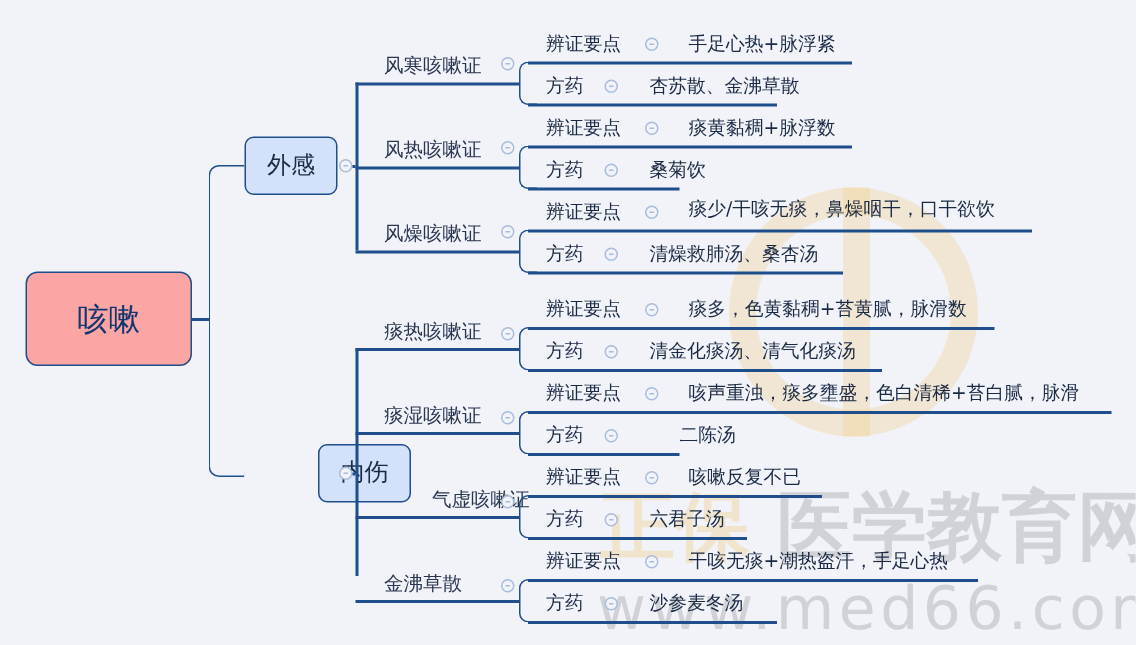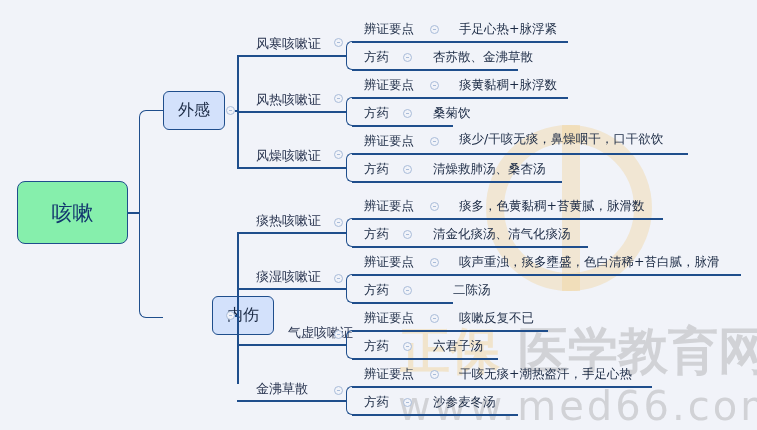--- a/index.html
+++ b/index.html
@@ -6,21 +6,21 @@
   body {
     width:757px; height:430px; overflow:hidden; position:relative;
     background:#f1f3f9;
     font-family:"DejaVu Sans","Liberation Sans",sans-serif;
     color:#1b2a44;
   }
   .abs { position:absolute; }
   .line { position:absolute; background:#1f4e8c; }
   .root {
     position:absolute; left:17px; top:181px; width:111px; height:63px;
-    background:#86efac; border:1.5px solid #1f4e8c; border-radius:8px;
+    background:#fca5a5; border:1.5px solid #1f4e8c; border-radius:8px;
     display:flex; align-items:center; justify-content:center;
     font-size:21px; color:#12366e; box-sizing:border-box;
   }
   .cat {
     position:absolute; width:62px; height:39px;
     background:#d3e1fb; border:1.5px solid #1f4e8c; border-radius:6px;
     display:flex; align-items:center; justify-content:center;
     font-size:16px; color:#1b2a44; box-sizing:border-box;
   }
   .collapse {

